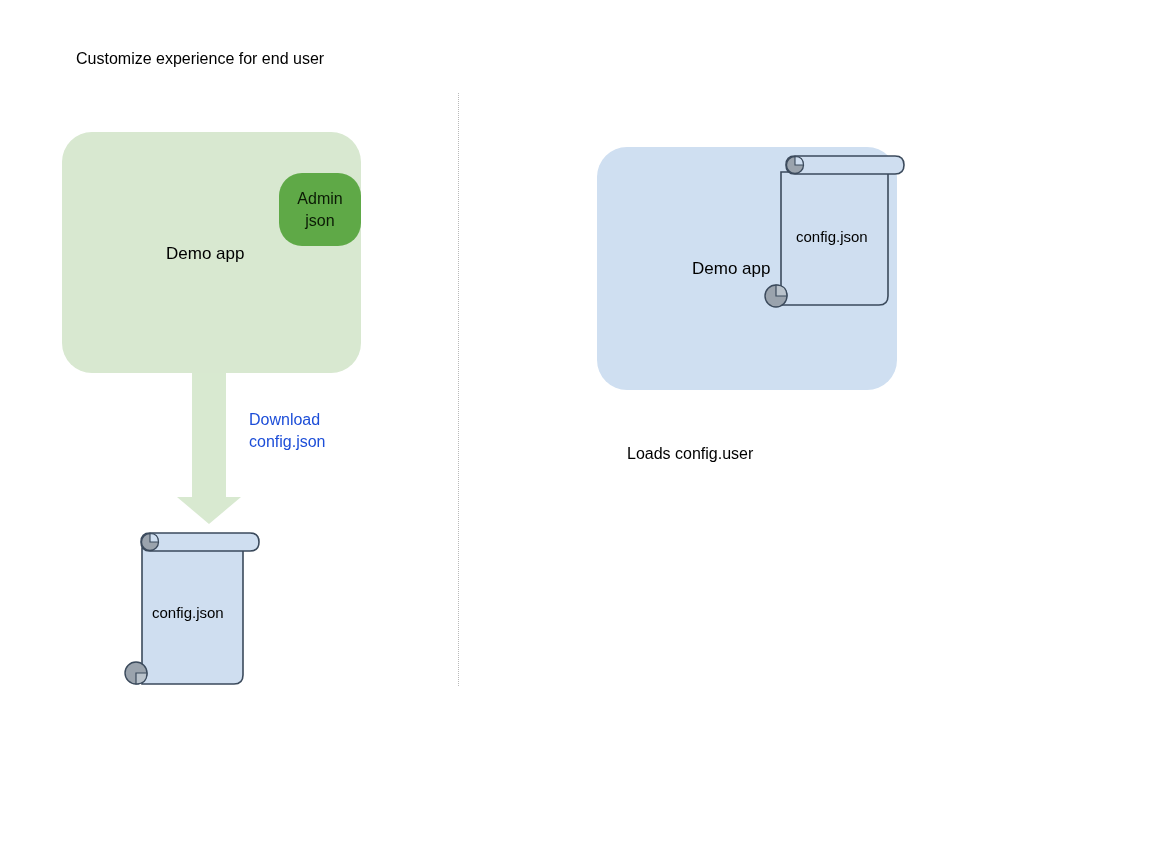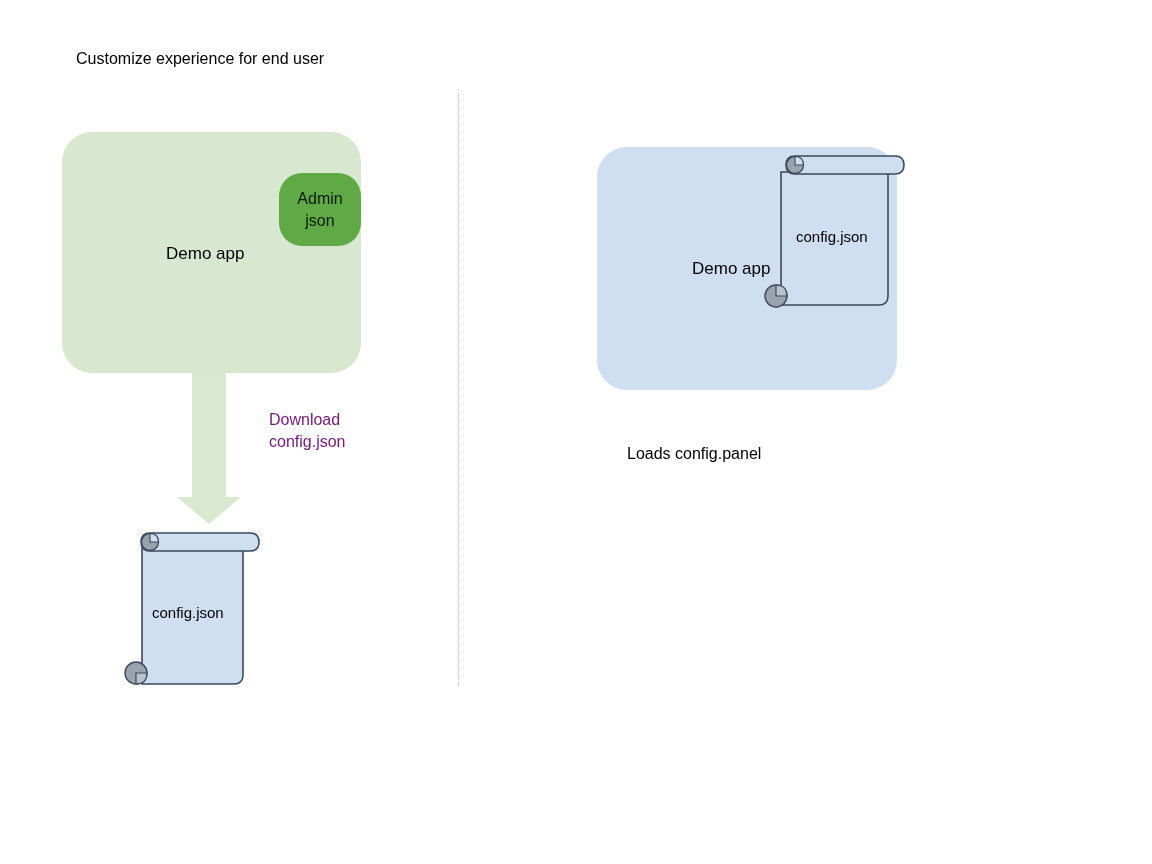--- a/index.html
+++ b/index.html
@@ -97,23 +97,22 @@
     height: 151px;
   }
 
   
   #arrow-label {
     position: absolute;
     left: 249px;
     top: 409px;
     font-size: 16px;
     line-height: 22px;
-    color: #701a75;
-    white-space: nowrap;
-    margin-left: 20px;
+    color: #1d4ed8;
+    white-space: nowrap;
   }
   #arrow-label span { display: block; }
 
   
   .scroll-doc { position: absolute; }
   #scroll-left  { left: 118px; top: 528px; width: 150px; height: 165px; }
   #scroll-right { left: 762px; top: 151px; width: 152px; height: 165px; }
 
   .scroll-label {
     position: absolute;
@@ -199,15 +198,15 @@
 
       <path d="M33,5 L133,5 Q142,5 142,14 Q142,23 133,23 L33,23 Q24,23 24,14 Q24,5 33,5 Z" fill="#cfdef0" stroke="#3b4a5c" stroke-width="1.6"></path>
 
       <circle cx="33" cy="14" r="8.5" fill="#9aa3ad" stroke="#3b4a5c" stroke-width="1.3"></circle>
       <path d="M33,14 L41.5,14 Q41.5,5.5 33,5.5 Z" fill="#cfdef0" stroke="#3b4a5c" stroke-width="1.1"></path>
     </svg>
   </div>
 
   <div class="scroll-label" id="scroll-right-label">config.json</div>
 
-  <div id="loads-caption">Loads config.panel</div>
+  <div id="loads-caption">Loads config.user</div>
 
 </div>
 
 </body></html>

